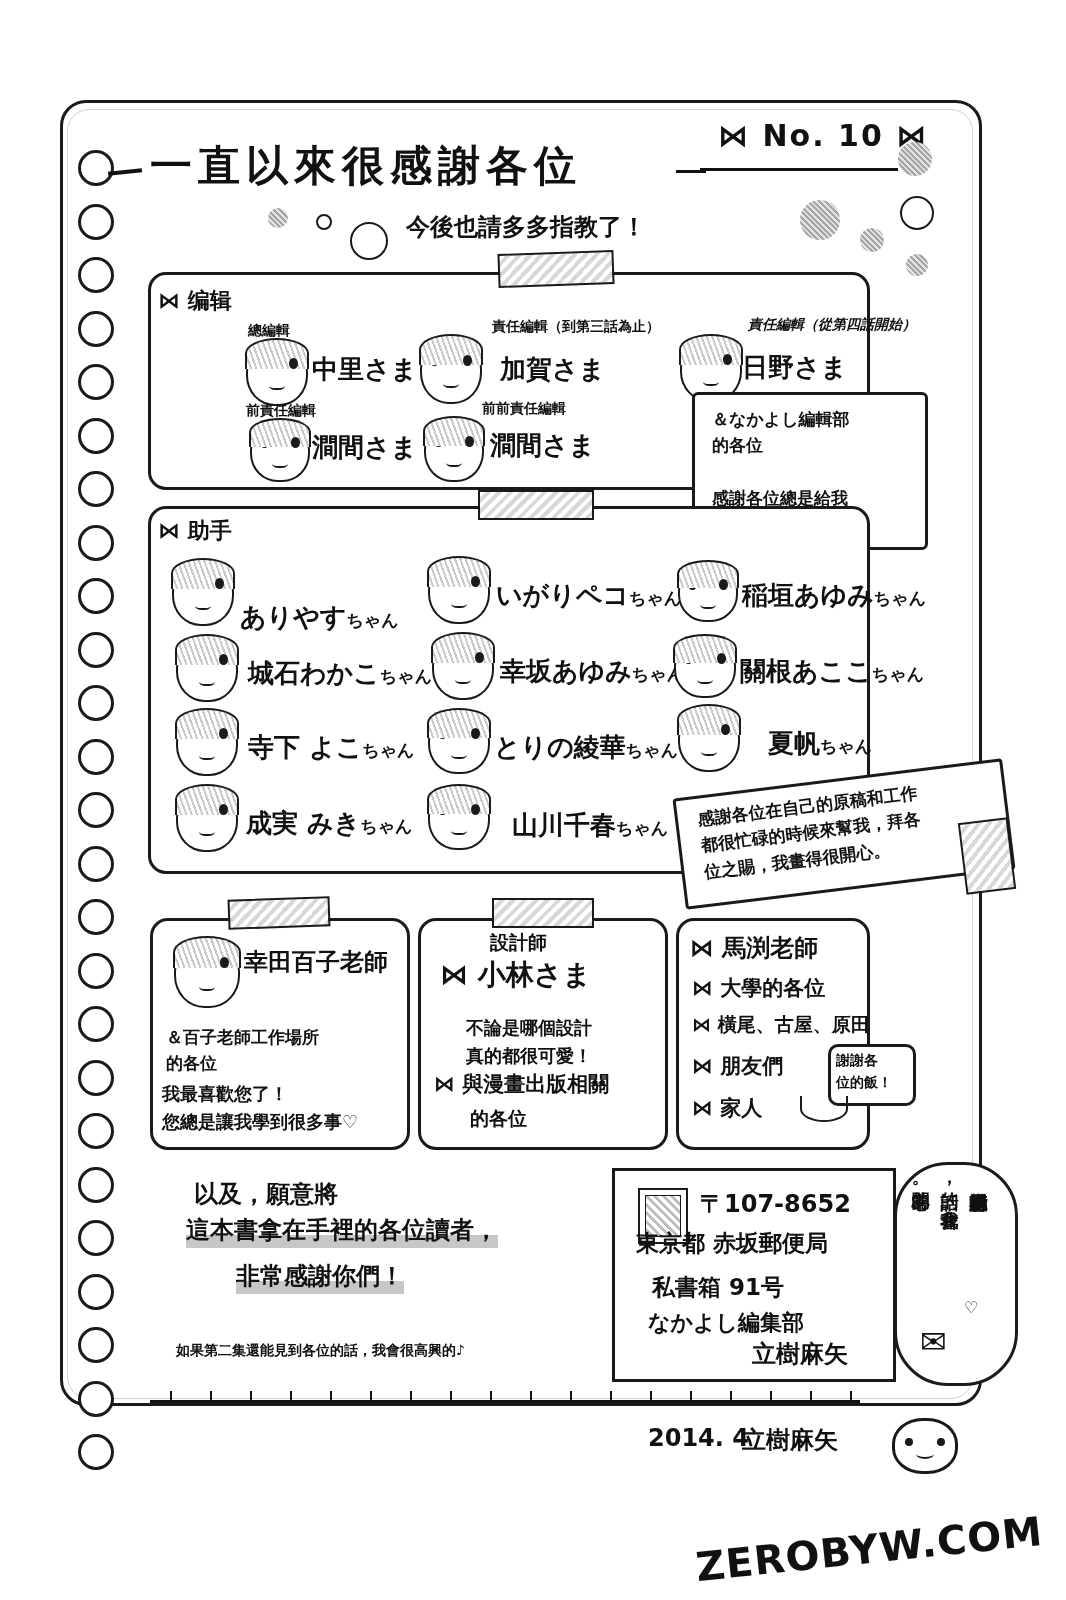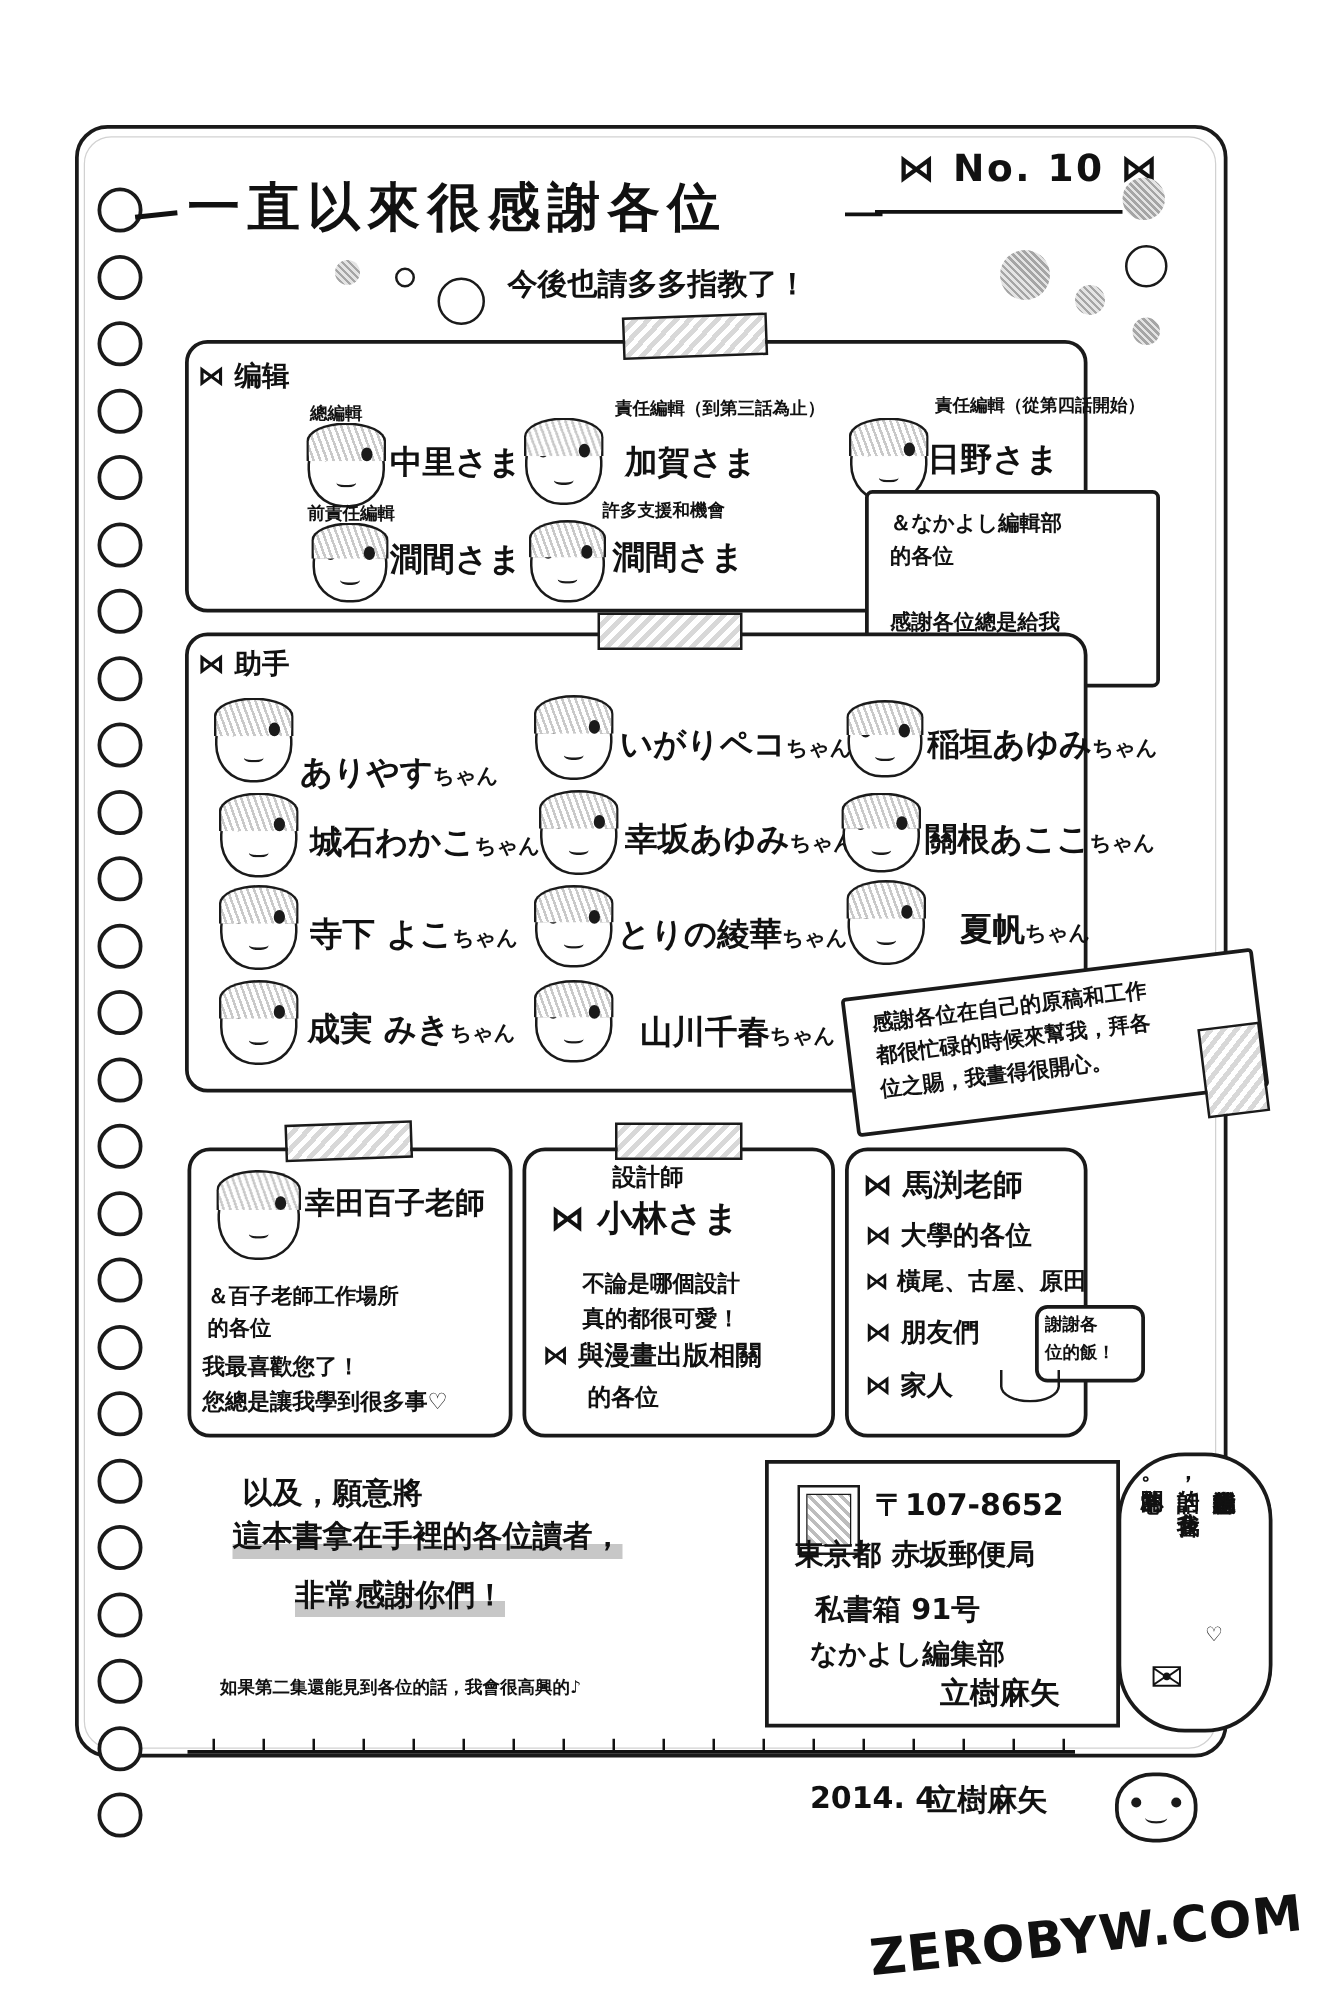--- a/index.html
+++ b/index.html
@@ -159,35 +159,35 @@
   </div>
   <div class="nm hand" style="left:312px;top:352px;">中里さま</div>
 
   <div class="cap hand" style="left:472px;top:318px;margin-left:20px;">責任編輯（到第三話為止）</div>
   <div class="face" style="left:420px;top:336px;width:58px;height:64px;">
     <div class="hair"></div>
       <div class="mouth"></div>
   </div>
   <div class="nm hand" style="left:500px;top:352px;">加賀さま</div>
 
-  <div class="cap hand" style="left:748px;top:316px;">責任編輯（從第四話開始）</div>
+  <div class="cap hand" style="left:748px;top:316px;font-style:italic;">責任編輯（從第四話開始）</div>
   <div class="face" style="left:680px;top:336px;width:58px;height:62px;">
     <div class="hair"></div>
       <div class="mouth"></div>
   </div>
   <div class="nm hand" style="left:742px;top:350px;">日野さま</div>
 
   <div class="cap hand" style="left:246px;top:402px;">前責任編輯</div>
   <div class="face" style="left:250px;top:420px;width:56px;height:58px;">
     <div class="hair"></div>
       <div class="mouth"></div>
   </div>
   <div class="nm hand" style="left:312px;top:430px;">澗間さま</div>
 
-  <div class="cap hand" style="left:482px;top:400px;">許多支援和機會</div>
+  <div class="cap hand" style="left:482px;top:400px;">前前責任編輯</div>
   <div class="face" style="left:424px;top:418px;width:56px;height:60px;">
     <div class="hair"></div>
       <div class="mouth"></div>
   </div>
   <div class="nm hand" style="left:490px;top:428px;">澗間さま</div>
 
   <div class="bubble" style="left:692px;top:392px;width:230px;height:152px;border-radius:6px;"></div>
   <div class="note-txt hand" style="left:712px;top:406px;width:200px;white-space:pre-line;font-size:17px;">＆なかよし編輯部
 的各位
 

